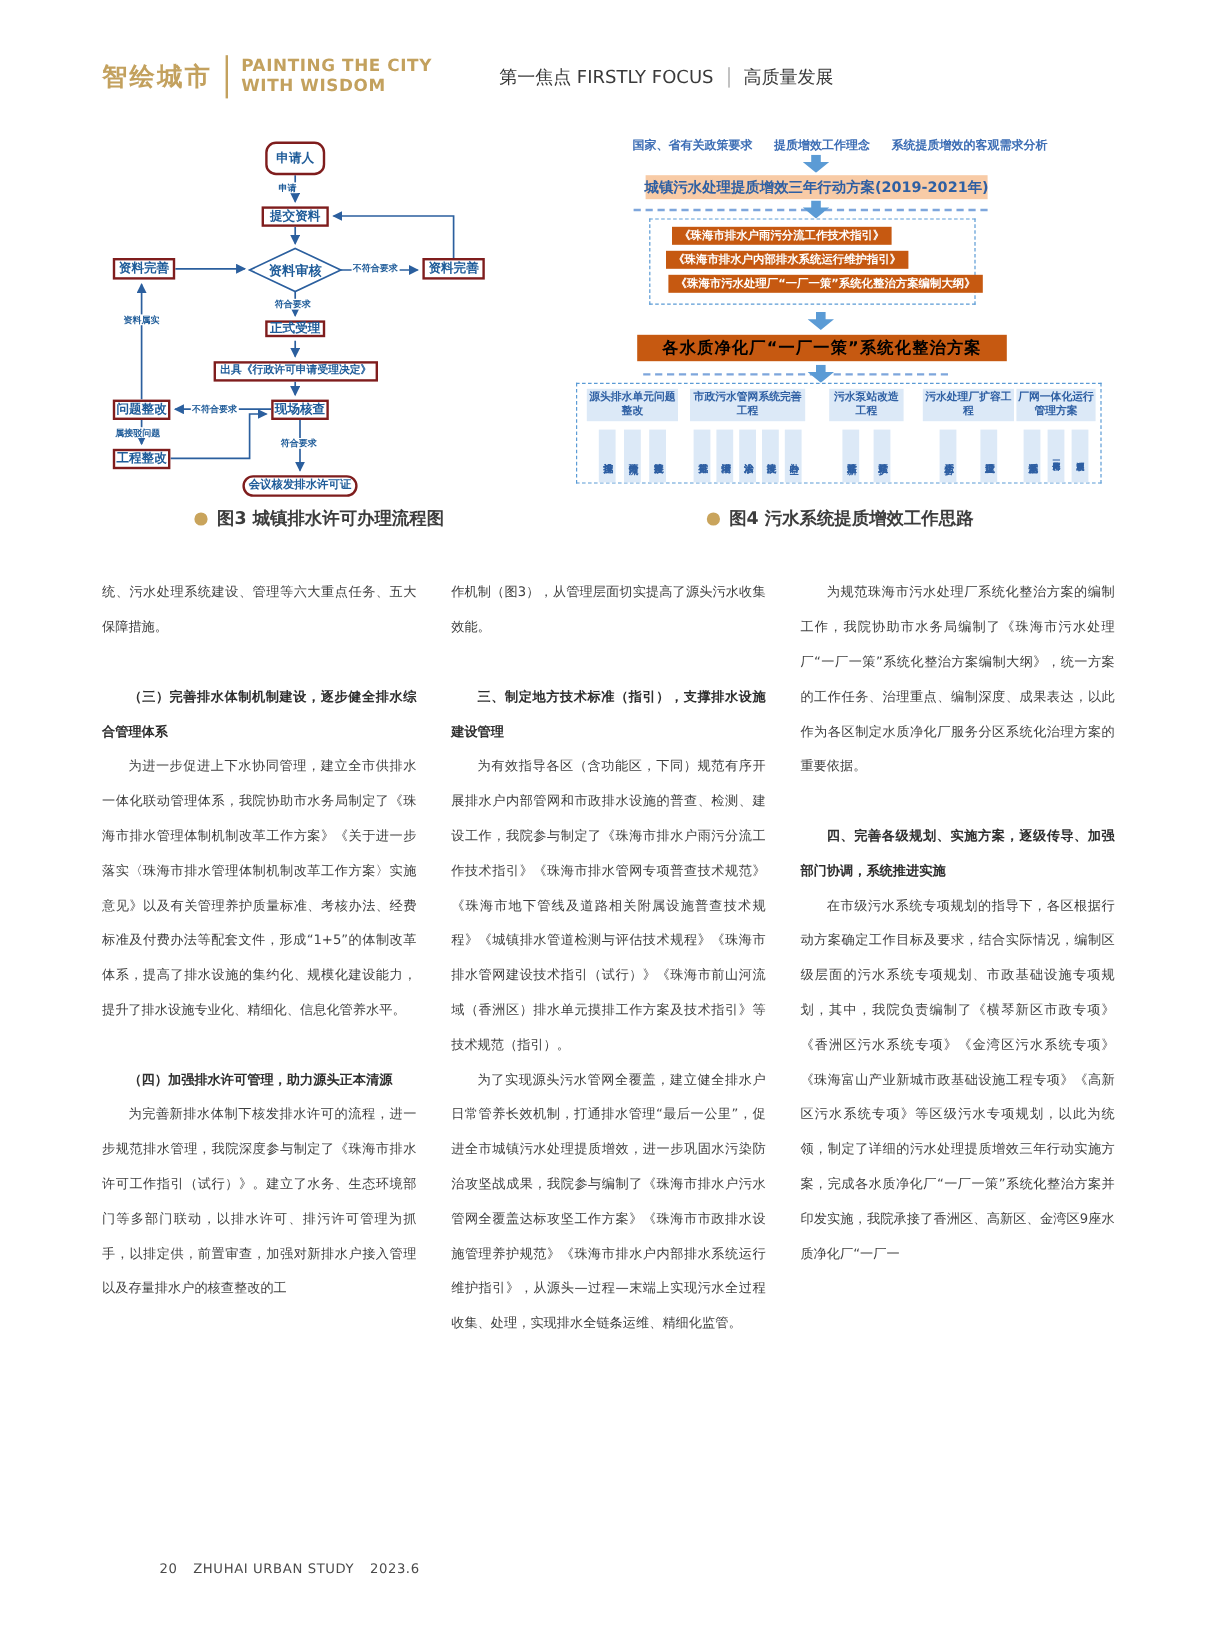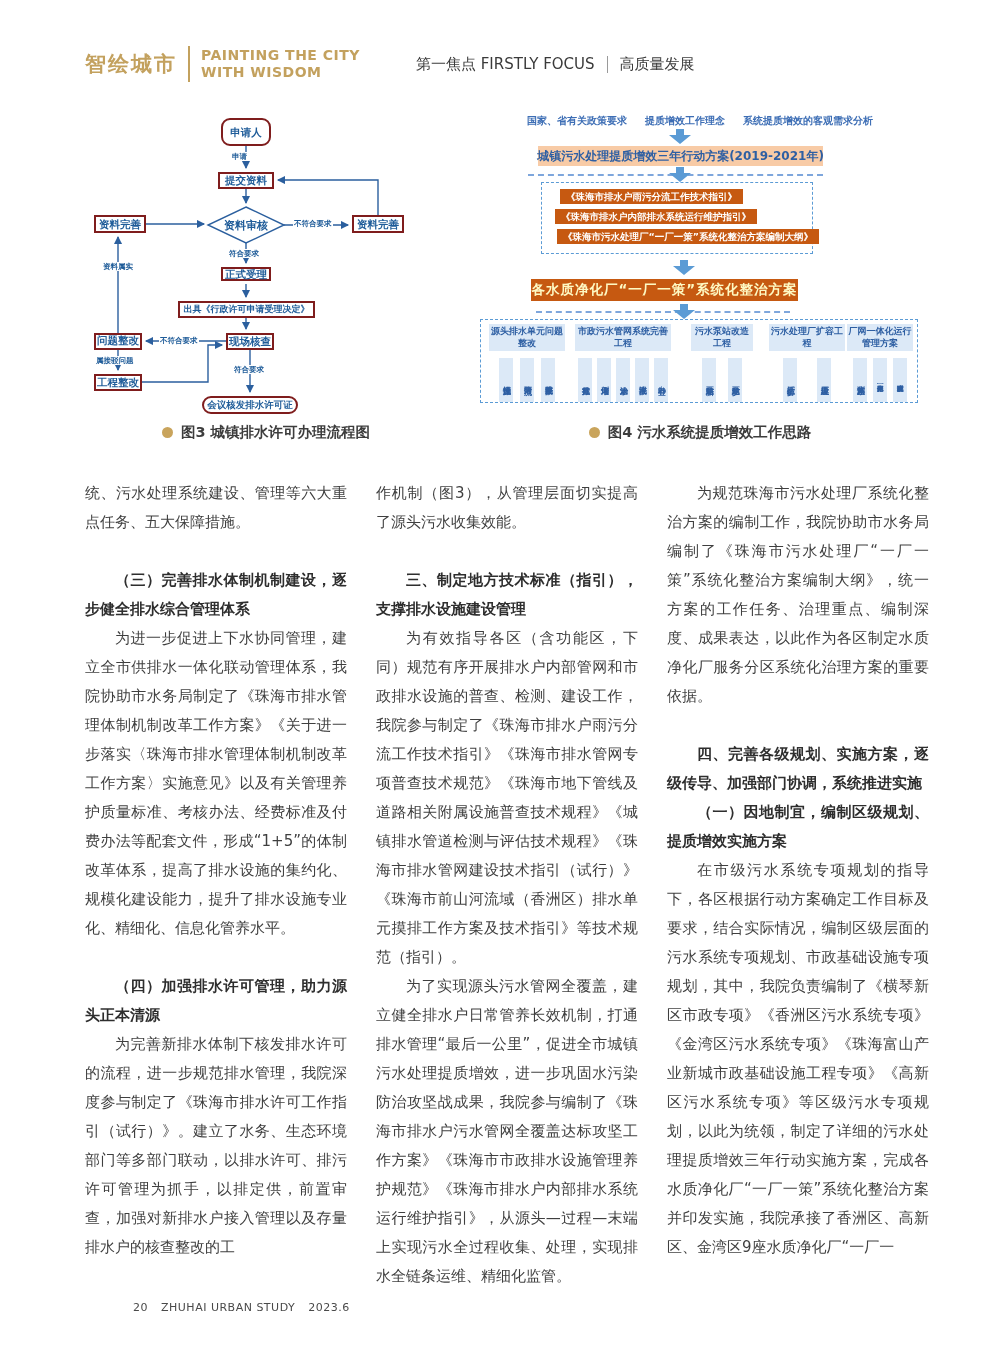--- a/index.html
+++ b/index.html
@@ -31,41 +31,41 @@
   .f4-inputs{position:absolute;left:0;top:2px;width:100%;display:flex;justify-content:center;gap:18px;}
   .f4-input{color:#3D6EB5;font-size:10px;font-weight:bold;white-space:nowrap;}
   .fat-arrow{position:absolute;width:22px;height:15px;}
   .f4-plan{position:absolute;left:68px;top:34px;width:285px;height:20px;background:#F8CBA6;
            color:#2E5FA3;font-weight:bold;font-size:12px;display:flex;align-items:center;
            justify-content:center;white-space:nowrap;}
   .f4-dash{position:absolute;border-top:2px dashed #7EA6DC;}
   .f4-dashed-box{position:absolute;border:1.5px dashed #5B9BD5;box-sizing:border-box;}
   .f4-bar{position:absolute;background:#C65911;color:#fff;font-size:9.5px;font-weight:bold;
           padding:2px 6px;white-space:nowrap;line-height:1.2;}
-  .f4-main{position:absolute;left:61px;top:167px;width:267px;height:22px;background:#C65911;
-           color:#fef9c3;font-weight:bold;font-size:13.5px;display:flex;align-items:center;
+  .f4-main{position:absolute;left:61px;top:167px;width:308px;height:22px;background:#C65911;
+           color:#000000;font-weight:bold;font-size:13.5px;display:flex;align-items:center;
            justify-content:center;letter-spacing:1px;white-space:nowrap;}
   .f4-group{position:absolute;top:4px;}
   .f4-ghead{background:#DCE9F7;color:#2E5FA3;font-weight:bold;font-size:9px;text-align:center;
             line-height:1.3;padding:2px 1px;margin-bottom:7px;}
   .f4-items{display:flex;justify-content:center;gap:7px;}
   .f4-item{background:#DCE9F7;color:#2E5FA3;font-size:8px;font-weight:bold;writing-mode:vertical-rl;
            text-orientation:upright;display:flex;align-items:center;justify-content:center;
            width:14px;height:44px;line-height:1;}
   .f4-item.small{font-size:6.5px;}
 
   
   .caption{position:absolute;top:423px;display:flex;align-items:center;justify-content:center;
            gap:8px;font-size:14.5px;font-weight:bold;color:#3d3d3d;}
   .cap-dot{width:11px;height:11px;border-radius:50%;background:#C9A45C;flex:0 0 auto;}
 
   
   .cols{position:absolute;left:85px;top:479px;width:843px;display:flex;gap:29px;}
   .col{width:262px;flex:0 0 262px;}
-  .para,.head{font-size:15px;line-height:29px;text-align:justify;color:#3F3F3F;margin:0;
+  .para,.head{font-size:11px;line-height:29px;text-align:justify;color:#3F3F3F;margin:0;
               word-break:break-all;}
   .ind{text-indent:2em;}
   .head{font-weight:bold;color:#2e2e2e;text-indent:2em;margin-top:29px;}
   .head.follow{margin-top:0;}
 
   
   .footer{position:absolute;left:85px;top:1301px;font-size:11px;color:#4a4a4a;
           letter-spacing:.5px;display:flex;gap:13px;margin-left:48px;}
 </style>
 </head>
@@ -112,21 +112,21 @@
       </g>
     </svg>
     <div class="fc-box fc-round" style="left:136px;top:6px;width:50px;height:28px;">申请人</div>
     <div class="fc-box" style="left:133px;top:60px;width:56px;height:17px;">提交资料</div>
     <div class="fc-plain" style="left:125px;top:103px;width:72px;height:20px;">资料审核</div>
     <div class="fc-box" style="left:267px;top:103px;width:52px;height:18px;">资料完善</div>
     <div class="fc-box" style="left:9px;top:103px;width:52px;height:18px;">资料完善</div>
     <div class="fc-box" style="left:136px;top:155px;width:50px;height:14px;">正式受理</div>
     <div class="fc-box" style="left:93px;top:189px;width:137px;height:17px;font-size:9px;">出具《行政许可申请受理决定》</div>
     <div class="fc-box" style="left:141px;top:221px;width:48px;height:17px;">现场核查</div>
-    <div class="fc-box" style="left:9px;top:221px;width:48px;height:17px;font-family:Liberation Mono, monospace;">问题整改</div>
+    <div class="fc-box" style="left:9px;top:221px;width:48px;height:17px;">问题整改</div>
     <div class="fc-box" style="left:9px;top:262px;width:48px;height:17px;">工程整改</div>
     <div class="fc-box fc-round" style="left:117px;top:284px;width:96px;height:18px;font-size:9.5px;">会议核发排水许可证</div>
 
     <div class="fc-label" style="left:146px;top:40px;">申请</div>
     <div class="fc-label" style="left:208px;top:107px;">不符合要求</div>
     <div class="fc-label" style="left:143px;top:137px;">符合要求</div>
     <div class="fc-label" style="left:17px;top:150px;">资料属实</div>
     <div class="fc-label" style="left:74px;top:224px;">不符合要求</div>
     <div class="fc-label" style="left:10px;top:244px;">属接驳问题</div>
     <div class="fc-label" style="left:148px;top:253px;">符合要求</div>
@@ -222,21 +222,20 @@
     </div>
     <div class="col">
       <p class="para">作机制（图3），从管理层面切实提高了源头污水收集效能。</p>
       <p class="head">三、制定地方技术标准（指引），支撑排水设施建设管理</p>
       <p class="para ind">为有效指导各区（含功能区，下同）规范有序开展排水户内部管网和市政排水设施的普查、检测、建设工作，我院参与制定了《珠海市排水户雨污分流工作技术指引》《珠海市排水管网专项普查技术规范》《珠海市地下管线及道路相关附属设施普查技术规程》《城镇排水管道检测与评估技术规程》《珠海市排水管网建设技术指引（试行）》《珠海市前山河流域（香洲区）排水单元摸排工作方案及技术指引》等技术规范（指引）。</p>
       <p class="para ind">为了实现源头污水管网全覆盖，建立健全排水户日常管养长效机制，打通排水管理“最后一公里”，促进全市城镇污水处理提质增效，进一步巩固水污染防治攻坚战成果，我院参与编制了《珠海市排水户污水管网全覆盖达标攻坚工作方案》《珠海市市政排水设施管理养护规范》《珠海市排水户内部排水系统运行维护指引》，从源头—过程—末端上实现污水全过程收集、处理，实现排水全链条运维、精细化监管。</p>
     </div>
     <div class="col">
       <p class="para ind">为规范珠海市污水处理厂系统化整治方案的编制工作，我院协助市水务局编制了《珠海市污水处理厂“一厂一策”系统化整治方案编制大纲》，统一方案的工作任务、治理重点、编制深度、成果表达，以此作为各区制定水质净化厂服务分区系统化治理方案的重要依据。</p>
       <p class="head">四、完善各级规划、实施方案，逐级传导、加强部门协调，系统推进实施</p>
-      <p class="head follow">（一）因地制宜，编制区级规划、提质增效实施方案</p>
       <p class="para ind">在市级污水系统专项规划的指导下，各区根据行动方案确定工作目标及要求，结合实际情况，编制区级层面的污水系统专项规划、市政基础设施专项规划，其中，我院负责编制了《横琴新区市政专项》《香洲区污水系统专项》《金湾区污水系统专项》《珠海富山产业新城市政基础设施工程专项》《高新区污水系统专项》等区级污水专项规划，以此为统领，制定了详细的污水处理提质增效三年行动实施方案，完成各水质净化厂“一厂一策”系统化整治方案并印发实施，我院承接了香洲区、高新区、金湾区9座水质净化厂“一厂一</p>
     </div>
   </div>
 
   <div class="footer">
     <span>20</span>
     <span>ZHUHAI URBAN STUDY</span>
     <span>2023.6</span>
   </div>
 

